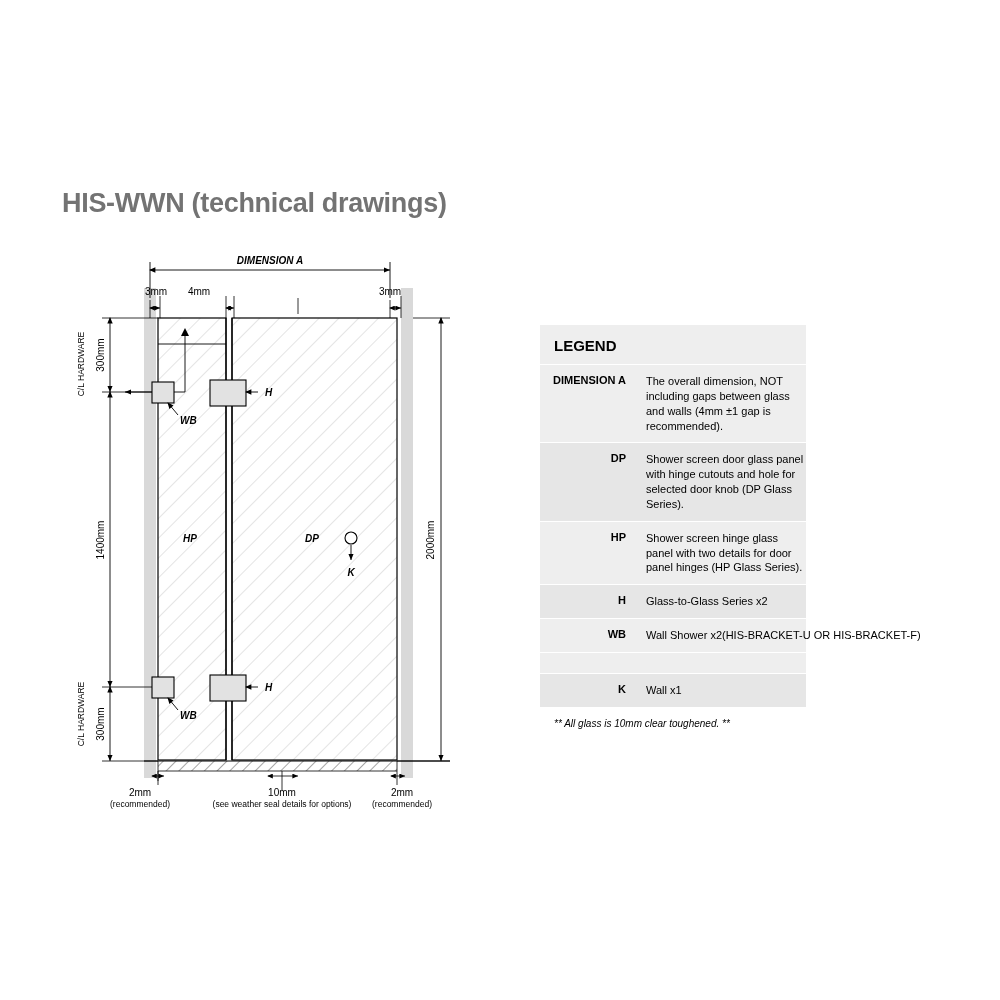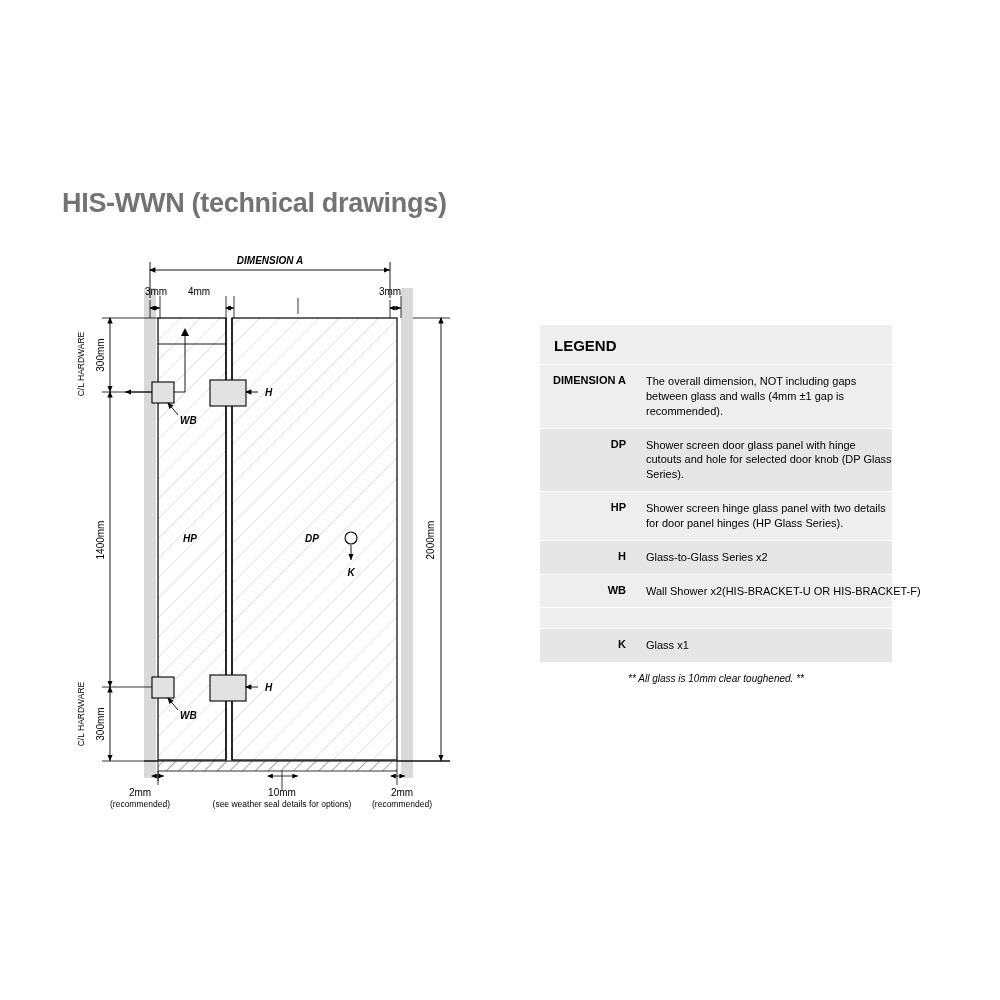--- a/index.html
+++ b/index.html
@@ -34,21 +34,21 @@
     width: 420px;
     height: 600px;
   }
   #drawing svg { display: block; }
 
   
   #legend {
     position: absolute;
     left: 540px;
     top: 325px;
-    width: 352px;
+    width: 266px;
     background: #eeeeee;
     font-size: 11px;
   }
   .legend-title {
     font-size: 15px;
     font-weight: bold;
     padding: 12px 14px 10px 14px;
     border-bottom: 1px solid #ffffff;
   }
   .legend-row {
@@ -80,21 +80,21 @@
   .legend-spacer {
     height: 20px;
     background: #eeeeee;
     border-bottom: 1px solid #ffffff;
   }
   .legend-note {
     padding: 10px 14px 12px 14px;
     background: #ffffff;
     font-style: italic;
     font-size: 10px;
-    text-align: center;
+    text-align: left;
   }
 
   .lbl { font-size: 10px; font-family: "Liberation Sans", sans-serif; }
   .lbl-i { font-size: 10px; font-style: italic; font-weight: bold; }
   .lbl-s { font-size: 8.5px; }
 </style>
 </head>
 <body>
 
 <div id="page-title">HIS-WWN (technical drawings)</div>
@@ -234,17 +234,17 @@
     <div class="legend-key">H</div>
     <div class="legend-val">Glass-to-Glass Series x2</div>
   </div>
   <div class="legend-row">
     <div class="legend-key">WB</div>
     <div class="legend-val wide">Wall Shower x2(HIS-BRACKET-U OR HIS-BRACKET-F)</div>
   </div>
   <div class="legend-spacer"></div>
   <div class="legend-row alt">
     <div class="legend-key">K</div>
-    <div class="legend-val">Glass x1</div>
+    <div class="legend-val">Wall x1</div>
   </div>
 
   <div class="legend-note">** All glass is 10mm clear toughened. **</div>
 </div>
 
 </body></html>

